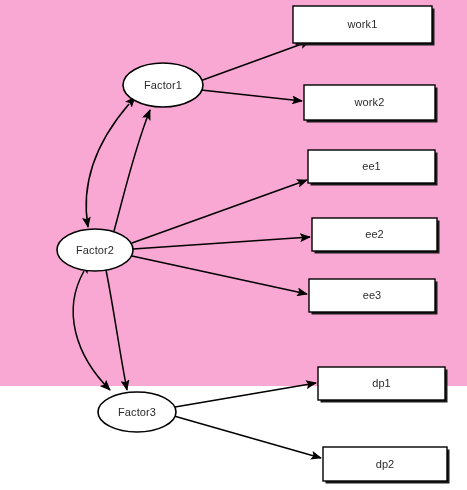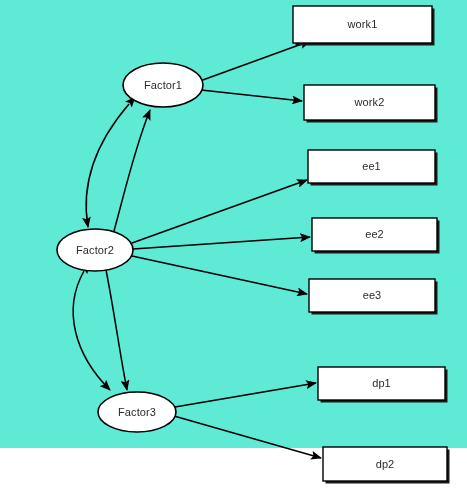--- a/index.html
+++ b/index.html
@@ -10,22 +10,22 @@
   }
   body {
     width: 467px;
     height: 490px;
     font-family: "Liberation Sans", sans-serif;
     overflow: hidden;
   }
   #diagram-root {
     position: relative;
     width: 467px;
-    height: 448px;
-    background: #5eead4;
+    height: 386px;
+    background: #f9a8d4;
   }
   #diagram-svg {
     position: absolute;
     top: 0;
     left: 0;
     width: 467px;
     height: 490px;
     display: block;
   }
   .node-label {

